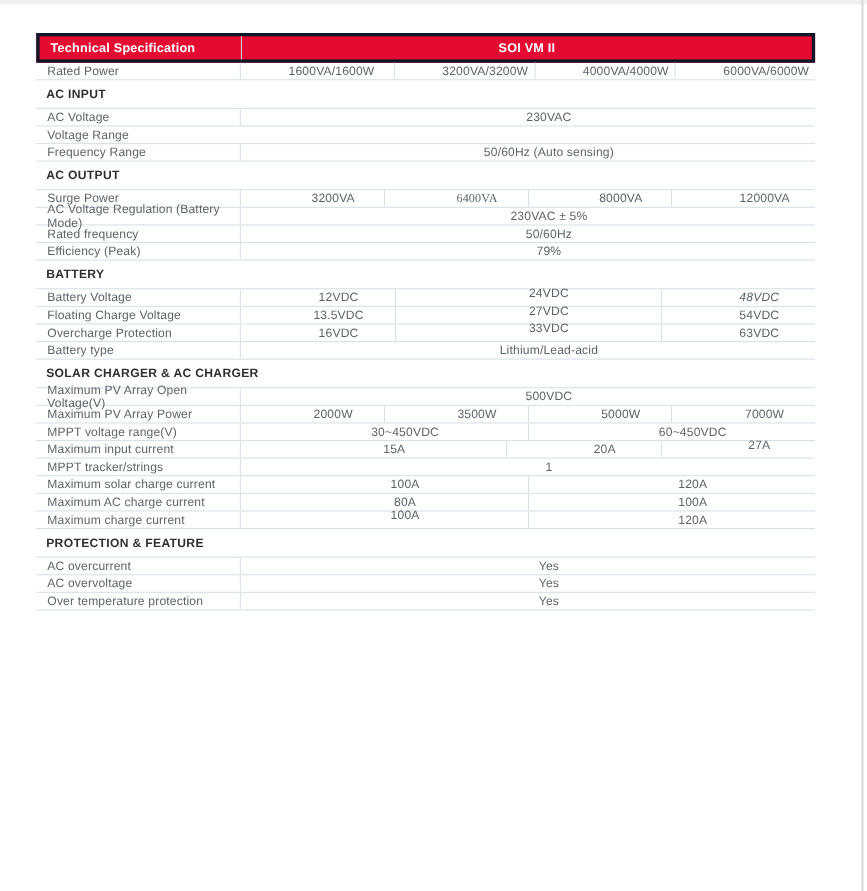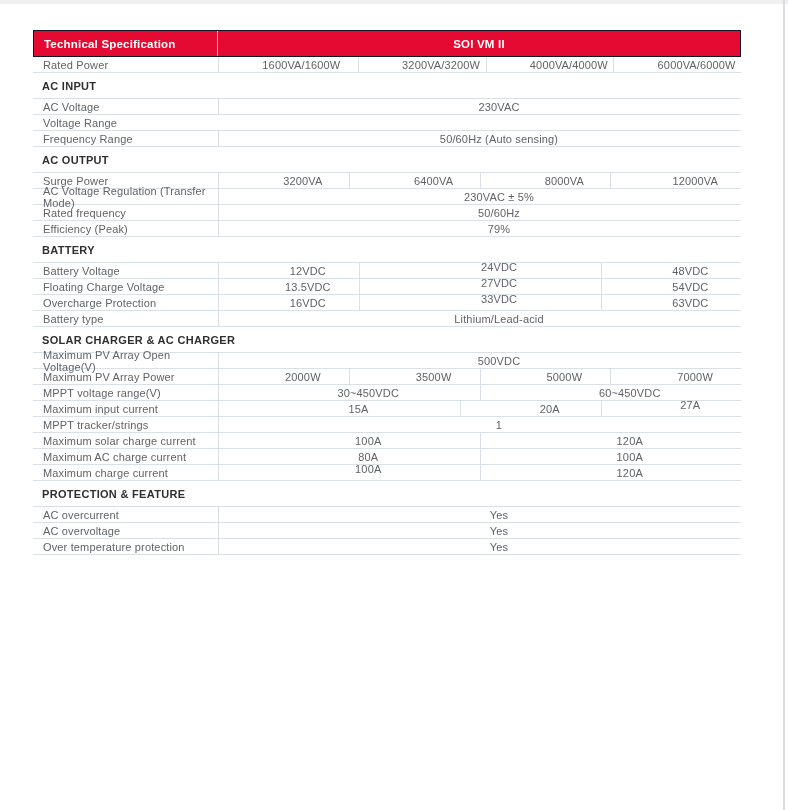--- a/index.html
+++ b/index.html
@@ -33,21 +33,21 @@
     position: absolute;
     left: 33px;
     top: 30px;
     width: 708px;
   }
 
   .header-row {
     display: flex;
     height: 27px;
     background: var(--header-bg, #e40a32);
-    border: 1px solid #0f172a;
+    border: 3px solid #0f172a;
     color: var(--header-text, #ffffff);
     font-size: 11.5px;
     font-weight: bold;
     letter-spacing: 0.2px;
   }
   .header-cell.left {
     width: 184px;
     display: flex;
     align-items: center;
     padding-left: 10px;
@@ -155,33 +155,33 @@
         </div>
         <div class="section-row">
           <span>AC OUTPUT</span>
         </div>
         <div class="row">
           <div class="label">Surge Power</div>
           <div class="values">
             <div class="cell" style="flex: 1 1 0px;">
               <span>3200VA</span>
             </div>
-            <div class="cell" style="flex: 1 1 0px;">
+            <div class="cell" style="flex: 1 1 0px; font-family: Liberation Serif, serif;">
               <span>6400VA</span>
             </div>
             <div class="cell" style="flex: 1 1 0px;">
               <span>8000VA</span>
             </div>
             <div class="cell" style="flex: 1 1 0px;">
               <span>12000VA</span>
             </div>
           </div>
         </div>
         <div class="row">
-          <div class="label">AC Voltage Regulation (Transfer Mode)</div>
+          <div class="label">AC Voltage Regulation (Battery Mode)</div>
           <div class="values">
             <div class="cell" style="flex: 4 1 0px;">
               <span>230VAC ± 5%</span>
             </div>
           </div>
         </div>
         <div class="row">
           <div class="label">Rated frequency</div>
           <div class="values">
             <div class="cell" style="flex: 4 1 0px;">
@@ -202,21 +202,21 @@
         </div>
         <div class="row">
           <div class="label">Battery Voltage</div>
           <div class="values">
             <div class="cell" style="flex: 1 1 0px;">
               <span>12VDC</span>
             </div>
             <div class="cell raised" style="flex: 2 1 0px;">
               <span>24VDC</span>
             </div>
-            <div class="cell" style="flex: 1 1 0px;">
+            <div class="cell" style="flex: 1 1 0px; font-style: italic;">
               <span>48VDC</span>
             </div>
           </div>
         </div>
         <div class="row">
           <div class="label">Floating Charge Voltage</div>
           <div class="values">
             <div class="cell" style="flex: 1 1 0px;">
               <span>13.5VDC</span>
             </div>

